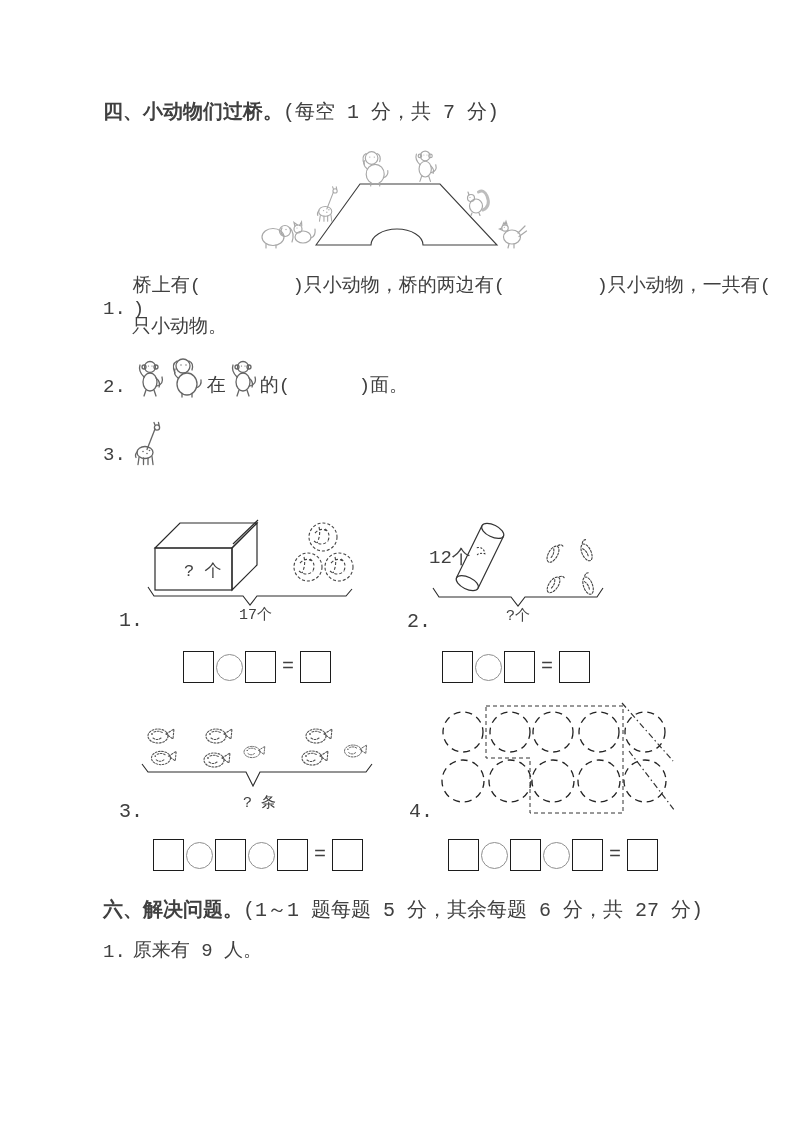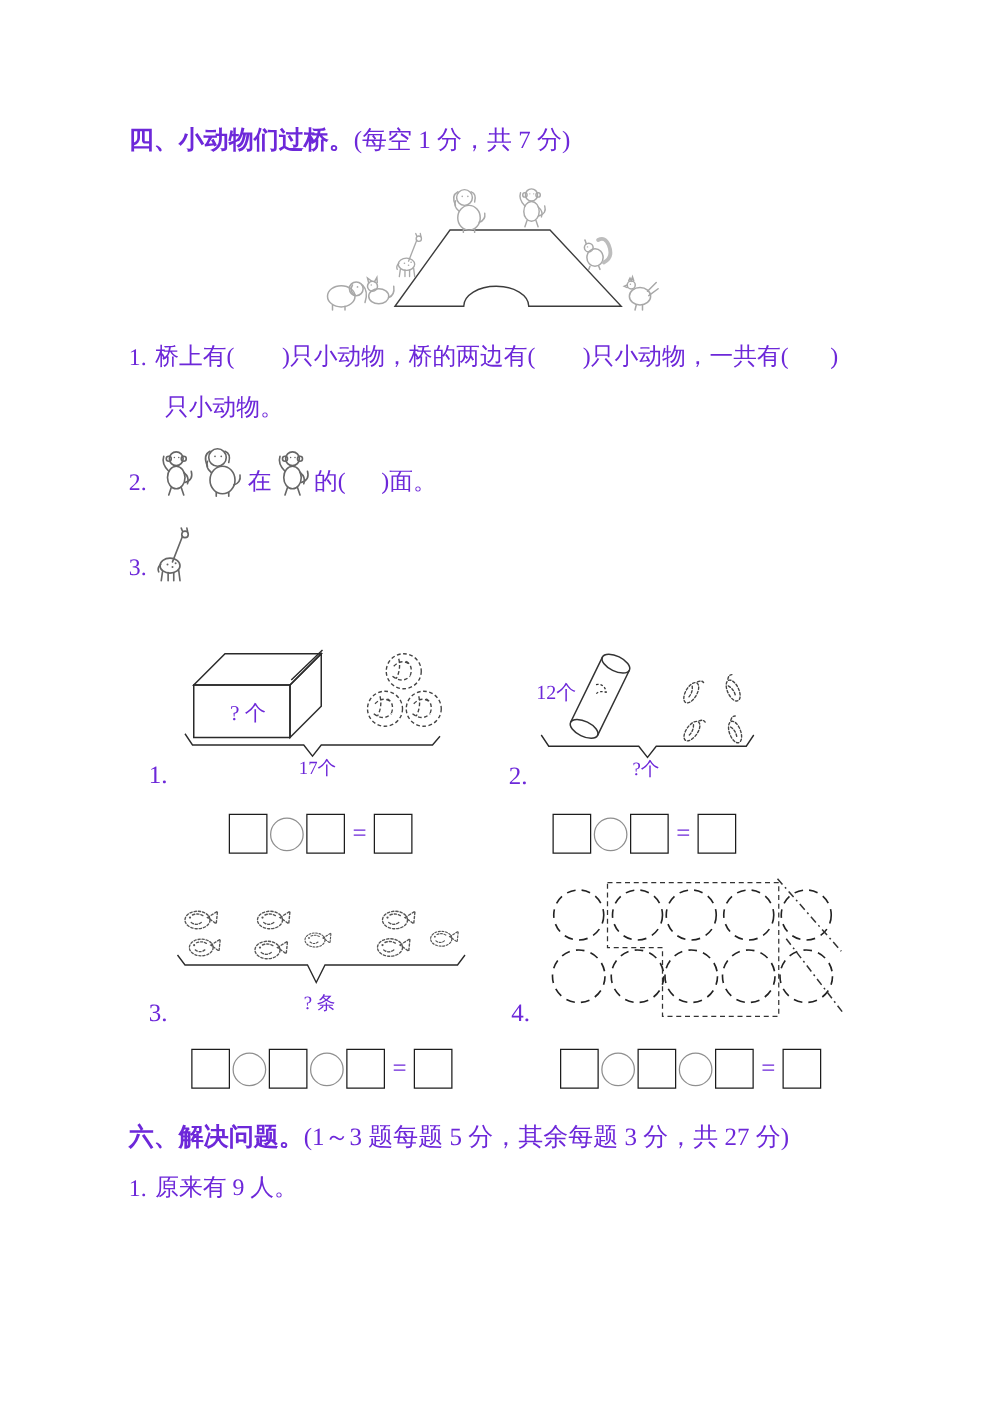--- a/index.html
+++ b/index.html
@@ -1,18 +1,18 @@
 <!DOCTYPE html>
 <html><head>
 <meta charset="utf-8">
 <style>
   html,body{margin:0;padding:0;background:#ffffff;}
   .page{
     position:relative;width:793px;height:1122px;background:#ffffff;overflow:hidden;
-    font-family:Liberation Serif, serif;color:#6d28d9;
+    font-family:Liberation Mono, monospace;color:#404040;
   }
   .title{position:absolute;font-size:20px;white-space:pre-wrap;}
   .title .b{font-weight:bold;}
   .qline{position:absolute;display:flex;align-items:flex-end;font-size:19px;white-space:pre-wrap;}
   .qline .num{margin-right:7px;}
   .qtext{white-space:pre-wrap;}
   .figlabel{position:absolute;font-size:15px;white-space:pre;}
   .subnum{position:absolute;font-size:20px;}
   .icon{display:inline-block;vertical-align:bottom;margin:0 2px;}
   .eq{position:absolute;display:flex;align-items:center;}
@@ -181,21 +181,21 @@
       <path d="M473 550 q6 -4 10 2 q-8 2 -6 6" stroke-dasharray="2 1.6" stroke-width="1"></path>
     </g>
     <g color="#444">
       <use href="#sym-pepper" transform="translate(556,549) rotate(30)"></use>
       <use href="#sym-pepper" transform="translate(584,547) rotate(-25)"></use>
       <use href="#sym-pepper" transform="translate(557,580) rotate(35)"></use>
       <use href="#sym-pepper" transform="translate(586,580) rotate(-20)"></use>
     </g>
     <path d="M433 588 L439 597 L511 597 L518 606 L525 597 L597 597 L603 588" fill="none" stroke="#2a2a2a" stroke-width="1.1"></path>
   </svg>
-  <span class="figlabel" style="left:429px;top:544px;font-size:16px">12个</span>
+  <span class="figlabel" style="left:429px;top:544px;font-size:19px">12个</span>
   <span class="figlabel" style="left:506px;top:606px">?个</span>
   <span class="subnum" style="left:407px;top:610px">2.</span>
 
   <div class="eq" style="left:182px;top:651px">
     <span class="sq"></span>
     <span class="op"></span>
     <span class="sq"></span>
     <span class="eqs">=</span>
     <span class="sq"></span>
   </div>
@@ -260,17 +260,17 @@
   <div class="eq" style="left:447px;top:839px">
     <span class="sq"></span>
     <span class="op"></span>
     <span class="sq"></span>
     <span class="op"></span>
     <span class="sq"></span>
     <span class="eqs">=</span>
     <span class="sq"></span>
   </div>
 
-  <div class="title" style="left:103px;top:896px"><span class="b">六、解决问题。</span><span>(1～3 题每题 5 分，其余每题 3 分，共 27 分)</span></div>
+  <div class="title" style="left:103px;top:896px"><span class="b">六、解决问题。</span><span>(1～1 题每题 5 分，其余每题 6 分，共 27 分)</span></div>
 
   <div class="qline" style="left:103px;top:937px"><span class="num">1.</span><span class="qtext">原来有 9 人。</span></div>
 
 </div>
 
 </body></html>

